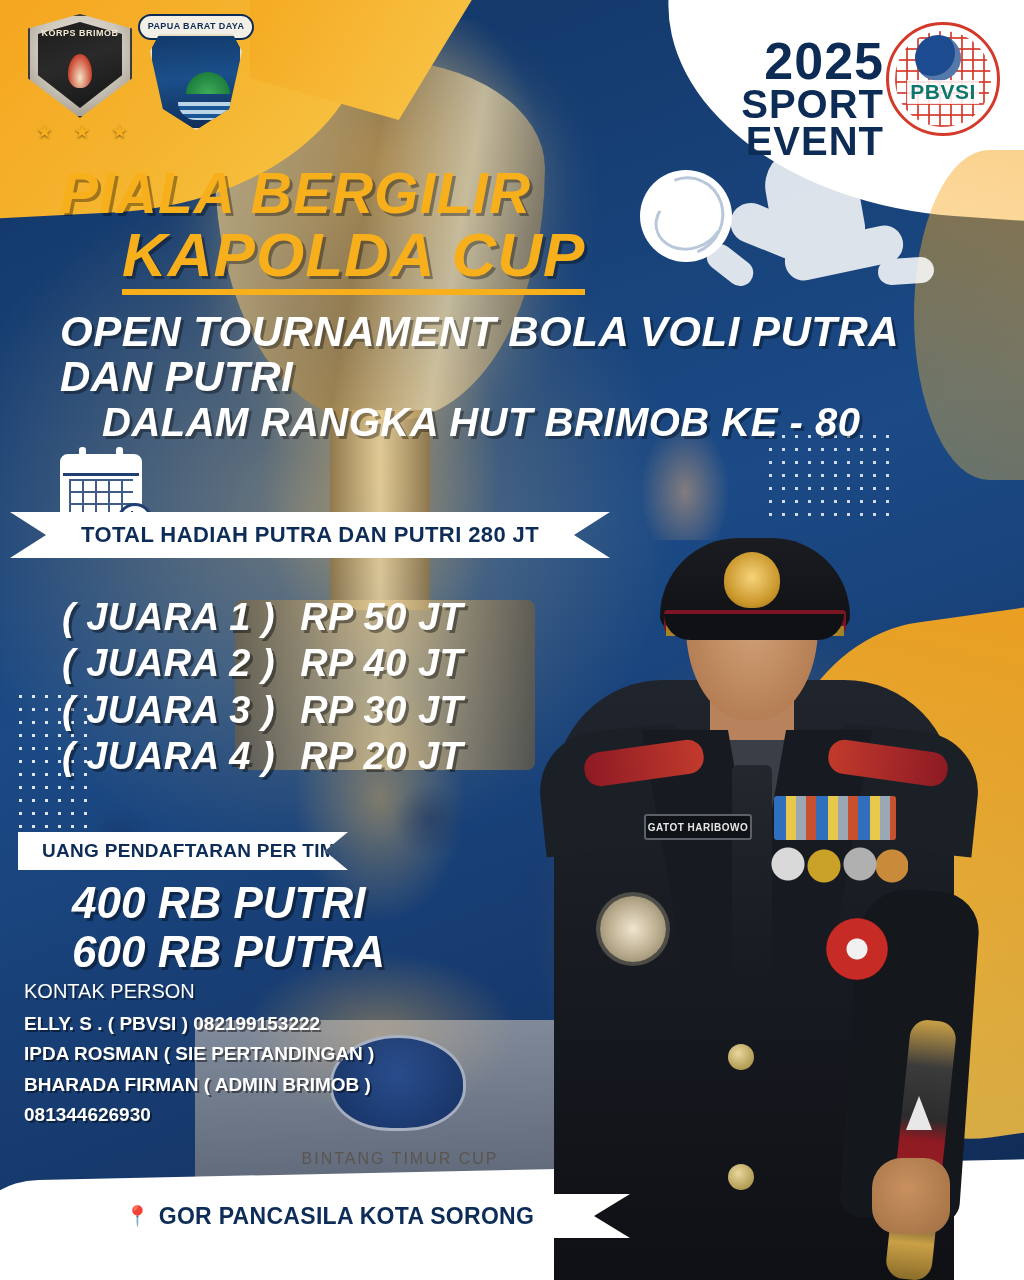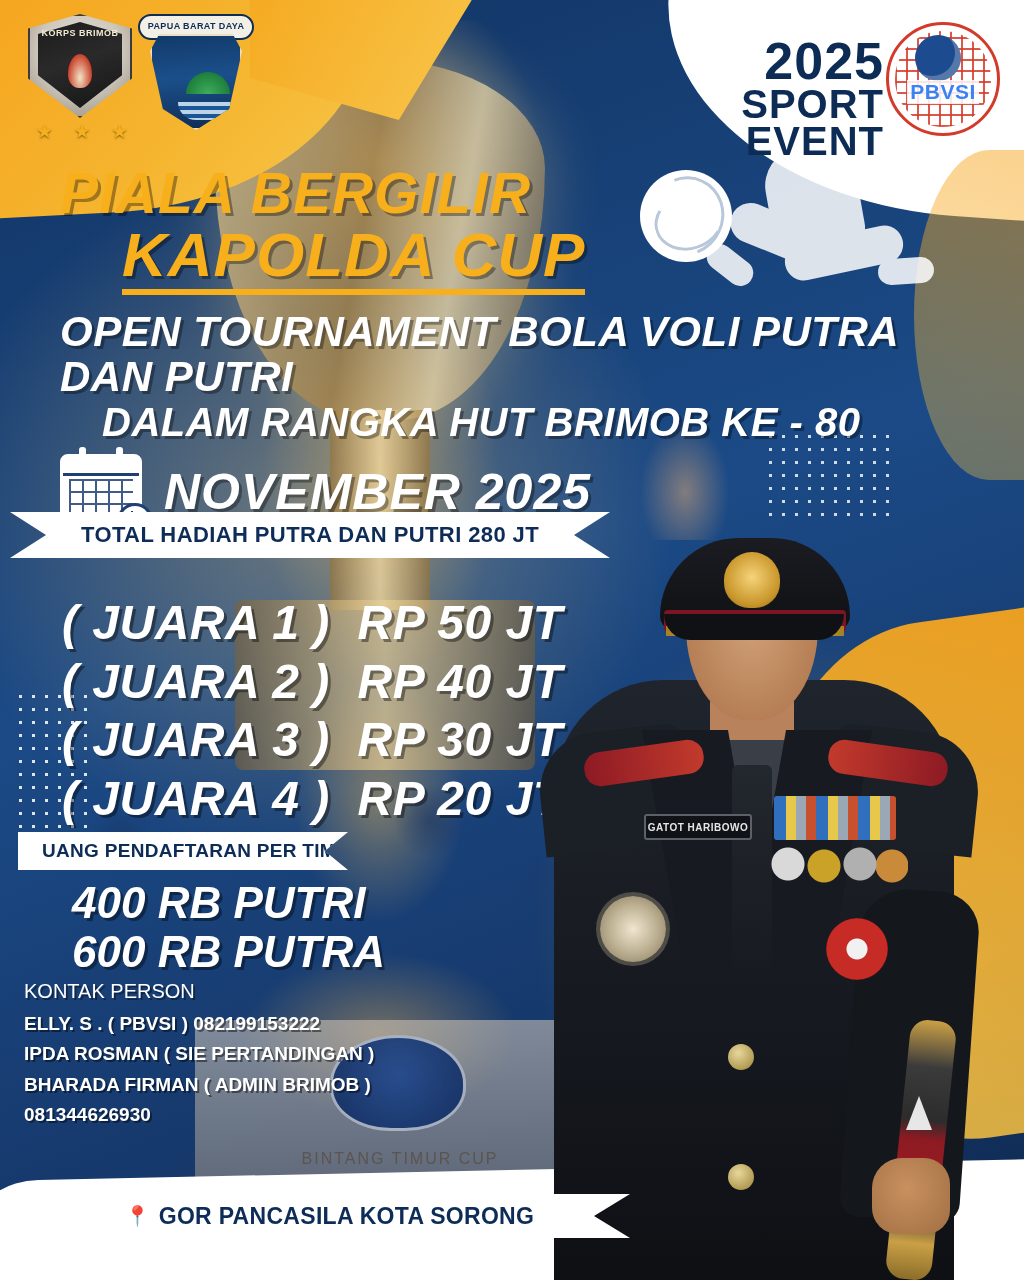--- a/index.html
+++ b/index.html
@@ -338,21 +338,21 @@
     height: 46px;
     border-radius: 50%;
     background: #1c4b8f;
     box-shadow: inset -6px -5px 0 rgba(255,255,255,0.25);
   }
   .pbvsi-text {
     position: relative;
     z-index: 2;
     font-size: 21px;
     font-weight: 900;
-    color: #3b82f6;
+    color: #0f766e;
     letter-spacing: 0.5px;
     margin-top: 26px;
     background: rgba(255,255,255,0.85);
     padding: 0 3px;
   }
 
   
   .player-silhouette {
     position: absolute;
     right: 60px;
@@ -557,21 +557,21 @@
   }
 
   
   .prizes {
     position: absolute;
     left: 62px;
     top: 594px;
     width: 520px;
   }
   .prize-row {
-    font-size: 48px;
+    font-size: 38px;
     font-weight: 900;
     color: #ffffff;
     letter-spacing: 0.5px;
     line-height: 1.22;
     text-shadow: 3px 3px 0 rgba(0,0,0,0.4);
     font-style: italic;
     white-space: nowrap;
   }
   .prize-row .amount { margin-left: 14px; }
 
@@ -811,21 +811,20 @@
     <div class="title-3">OPEN TOURNAMENT BOLA VOLI PUTRA DAN PUTRI</div>
     <div class="title-4">DALAM RANGKA HUT BRIMOB KE - 80</div>
     <div class="date-row">
       <div class="cal-icon">
         <div class="top"></div>
         <div class="peg1"></div>
         <div class="peg2"></div>
         <div class="grid"></div>
         <div class="clock"></div>
       </div>
-      <div class="date-text">NOVEMBER 2025</div>
     </div>
   </div>
 
   <div class="ribbon">
     <span>TOTAL HADIAH PUTRA DAN PUTRI 280 JT</span>
   </div>
 
   <div class="prizes">
     <div class="prize-row">
       <span>( JUARA 1 )</span>

